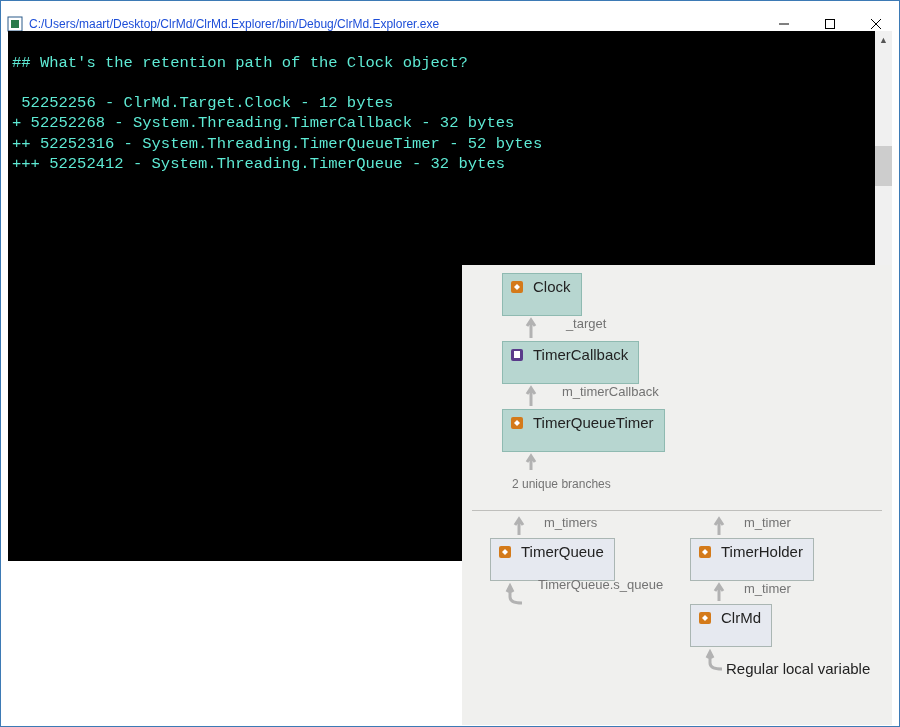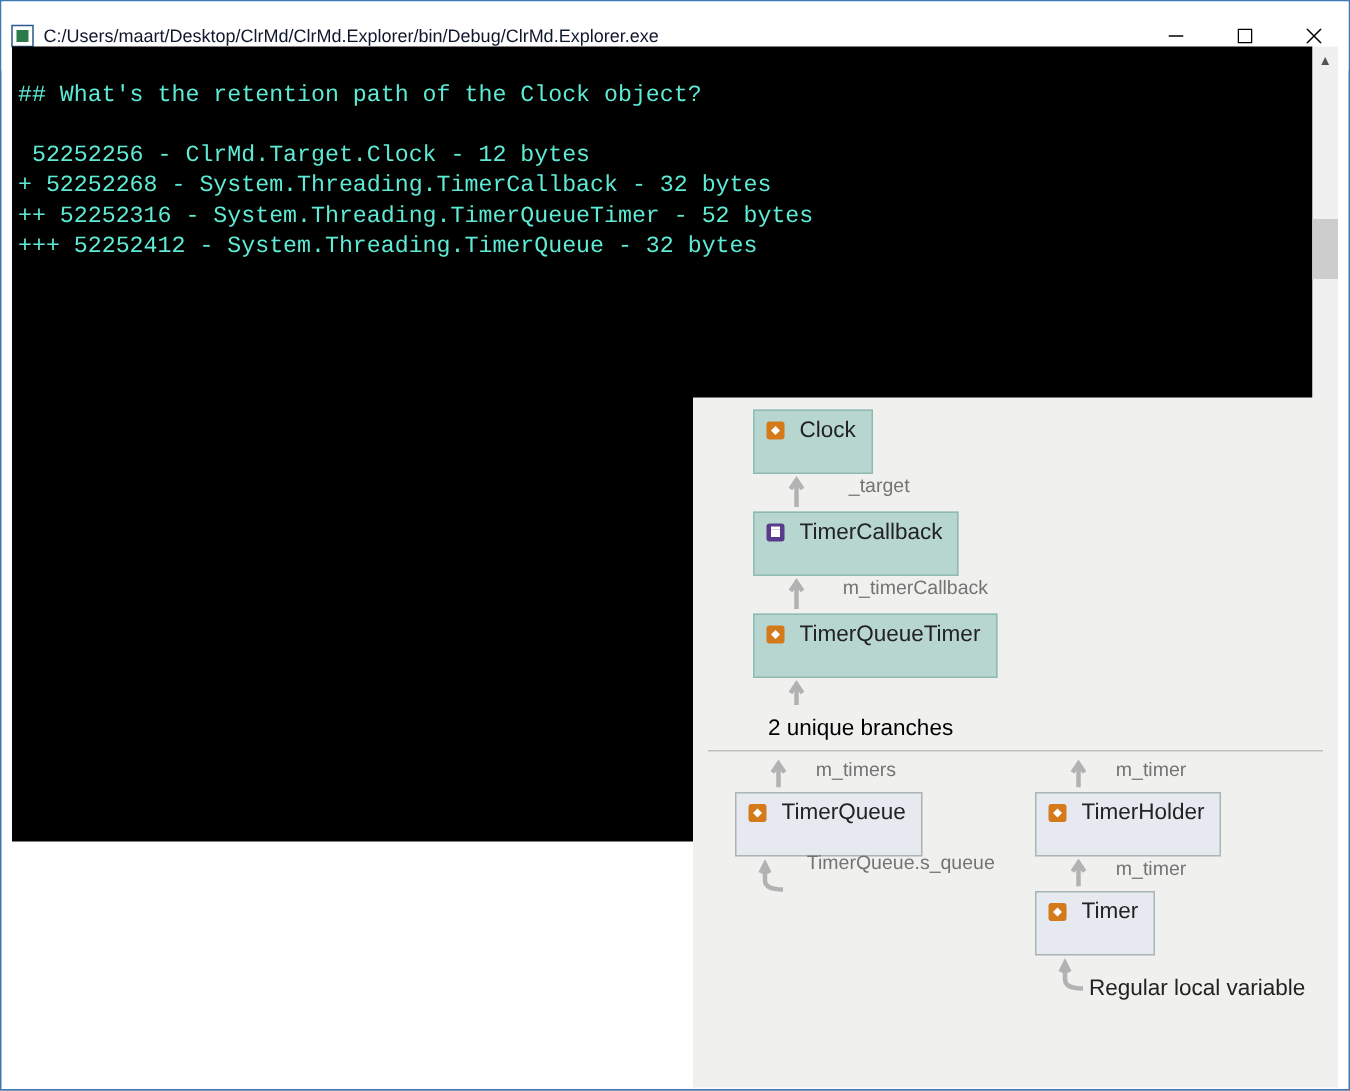--- a/index.html
+++ b/index.html
@@ -20,21 +20,21 @@
     position: relative;
     background: #fff;
   }
   .titlebar {
     height: 46px;
     background: #fff;
     display: flex;
     align-items: center;
     padding: 0 0 0 6px;
     font-size: 12px;
-    color: #0f172a;
+    color: #1d4ed8;
     border-bottom: 0;
   }
   .app-icon {
     width: 16px; height: 16px;
     margin-right: 6px;
     display: inline-flex; align-items: center; justify-content: center;
   }
   .title-text { flex: 1; white-space: nowrap; overflow: hidden; }
   .win-controls { display: flex; }
   .win-btn {
@@ -107,22 +107,22 @@
     margin: 2px 0 2px 0;
   }
   .row {
     display: flex; align-items: flex-start;
   }
   .hr {
     border: 0; border-top: 1px solid #bfbfbc;
     margin: 4px 0;
   }
   .branch-label {
-    font-size: 15px; color: #000000;
-    margin: 4px 0 6px 40px;
+    font-size: 12px; color: #737373;
+    margin: 4px 0 19px 40px;
   }
   .bottom-label {
     font-size: 15px; color: #222;
   }
   .class-icon svg { display: block; }
 </style>
 </head>
 <body>
 
 <div class="window">
@@ -275,21 +275,21 @@
               </svg>
             <span class="edge-label" style="margin-left:14px;position:relative;top:-8px;">m_timer</span>
           </div>
           <div class="node">
             <span class="node-icon class-icon">
               <svg width="16" height="16">
                   <rect x="2" y="2" width="12" height="12" rx="2" fill="#d47a1a"></rect>
                   <path d="M5 8 L8 5 L11 8 L8 11 Z" fill="#fff"></path>
                 </svg>
             </span>
-            <span>Timer</span>
+            <span>ClrMd</span>
           </div>
           <div style="margin-left:14px;margin-top:2px;">
             <svg width="24" height="22">
                 <path d="M6 4 L6 14 Q6 20 18 20 M3 9 L6 3 L9 9" fill="none" stroke="#b2b2b2" stroke-width="3"></path>
               </svg>
           </div>
           <div class="bottom-label" style="margin-left:36px;margin-top:-14px;white-space:nowrap;">Regular local variable</div>
         </div>
       </div>
     </div>

